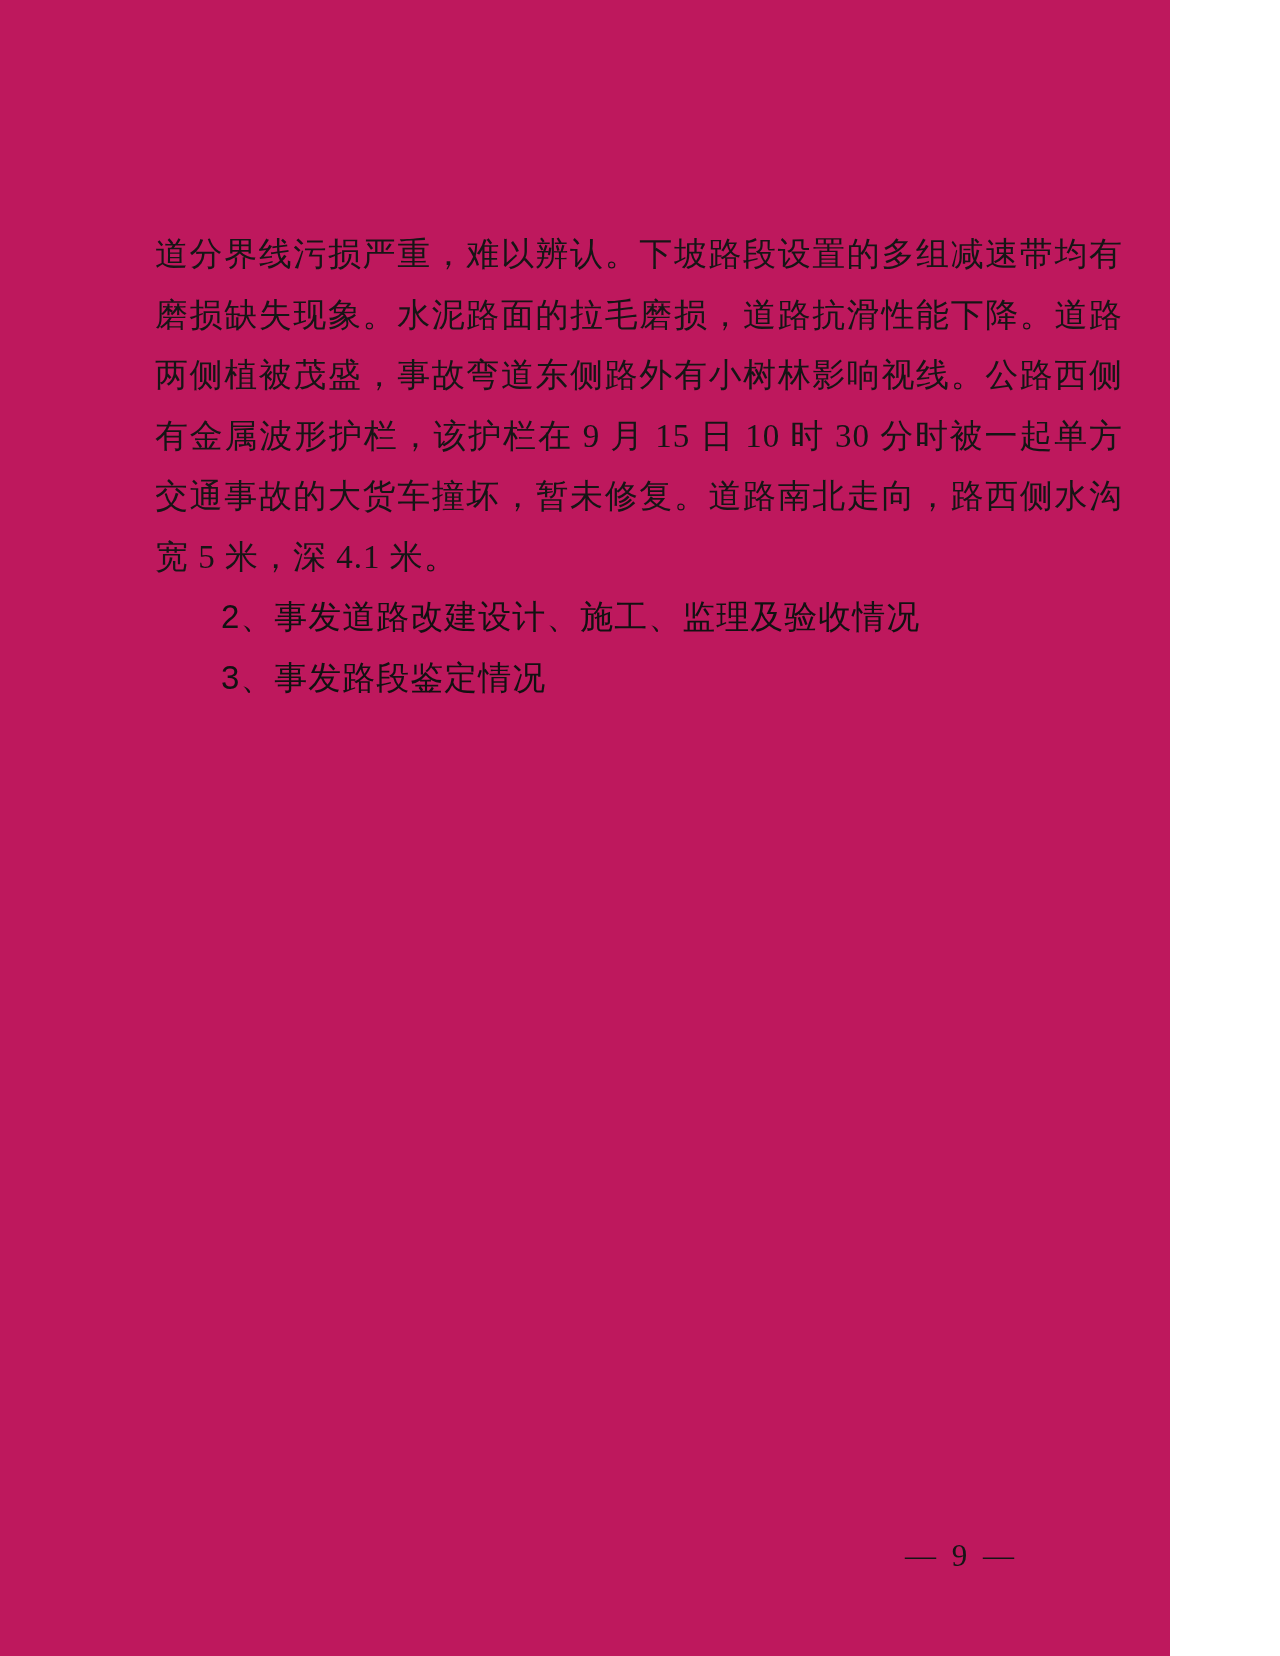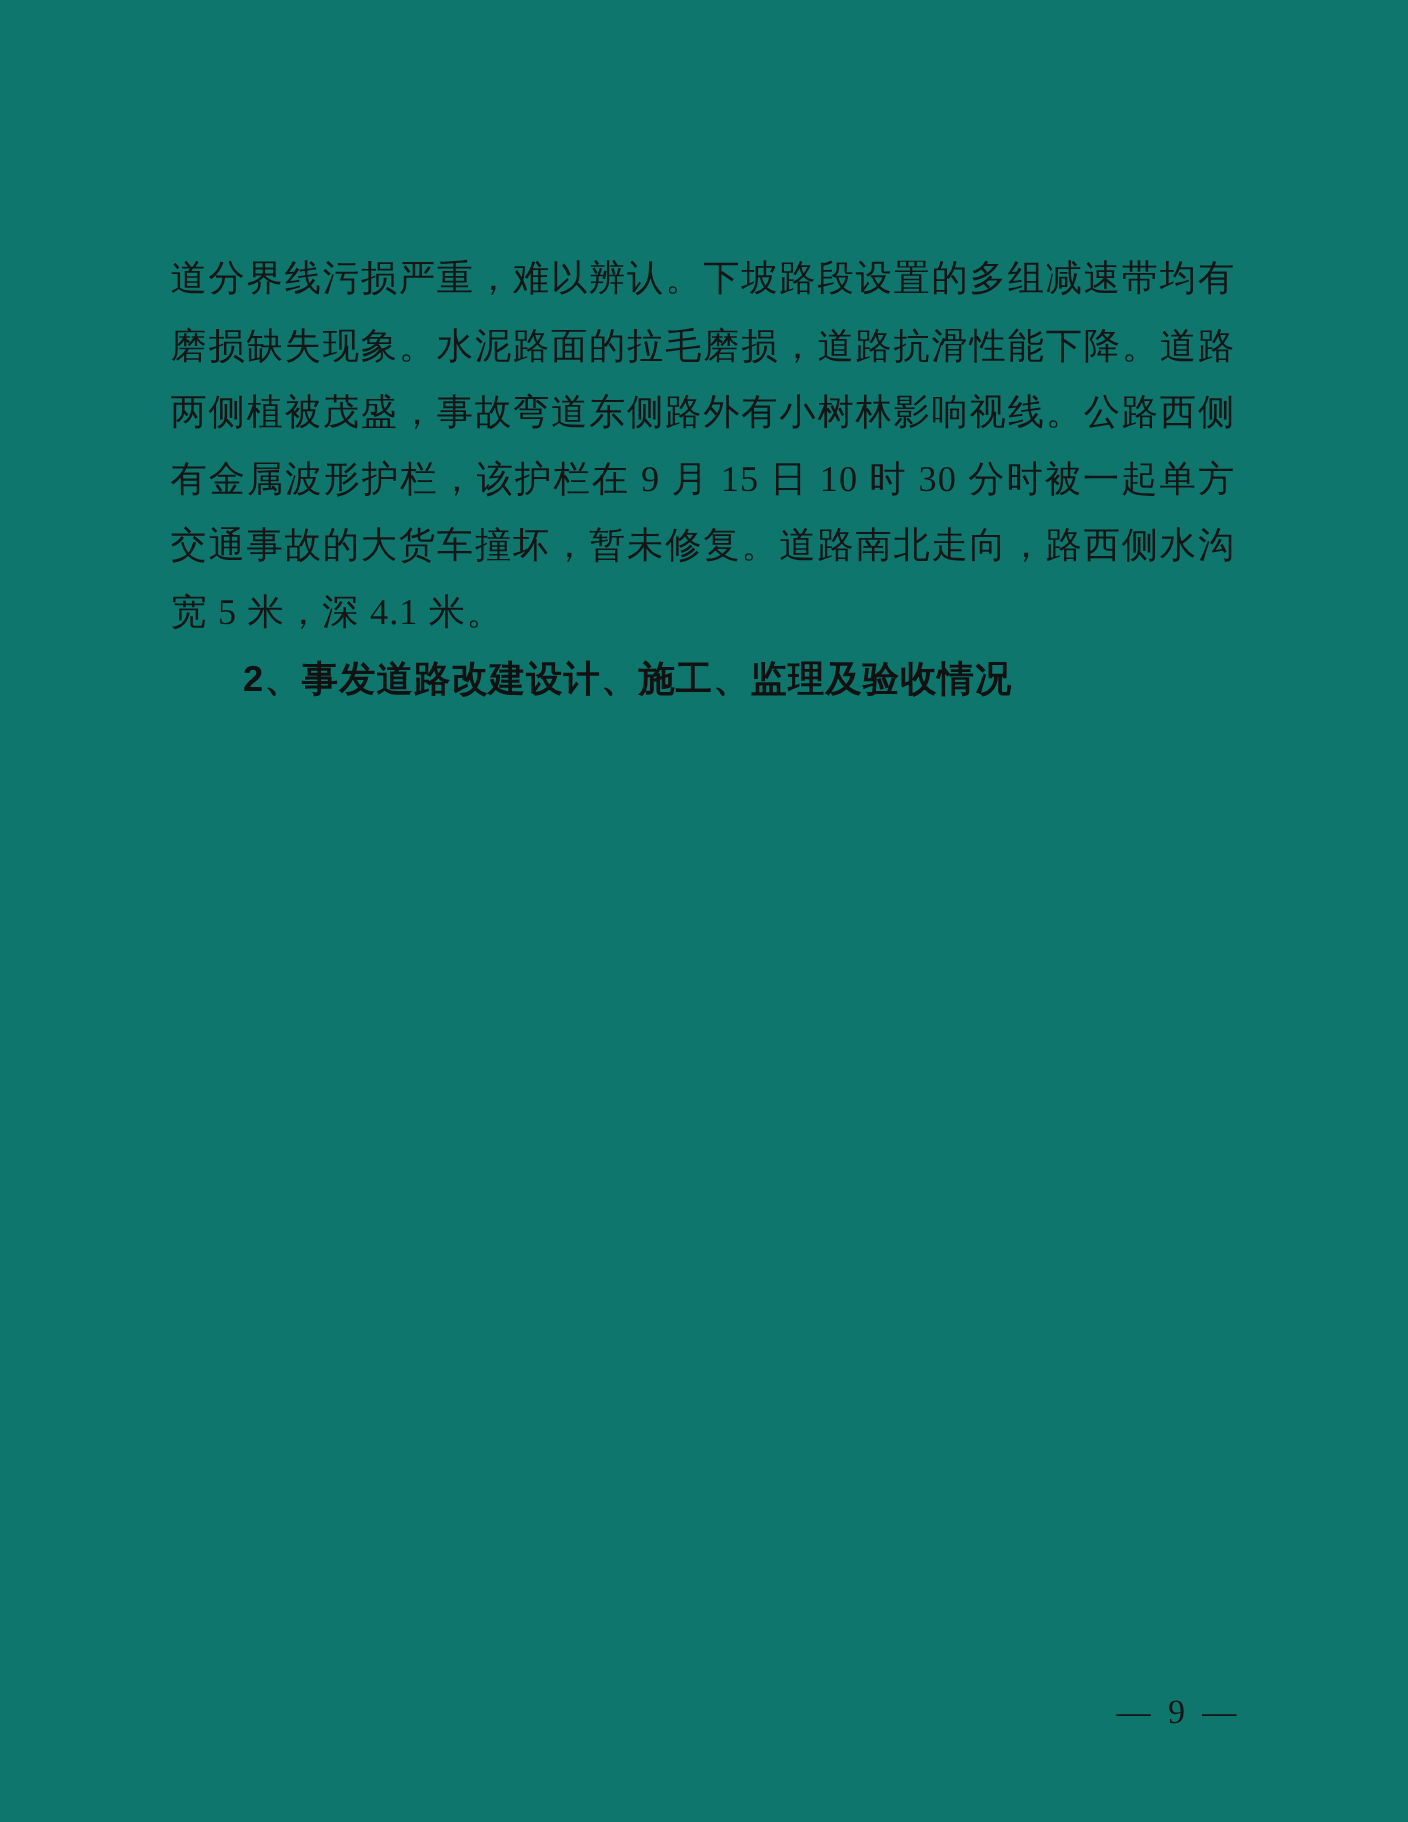--- a/index.html
+++ b/index.html
@@ -2,23 +2,23 @@
 <html><head>
 <meta charset="utf-8">
 <style>
   html, body {
     margin: 0;
     padding: 0;
     background: #ffffff;
   }
   .page {
     position: relative;
-    width: 1280px;
+    width: 1170px;
     height: 1656px;
-    background: #0f766e;
+    background: #be185d;
     overflow: hidden;
   }
   .content {
     position: absolute;
     left: 155px;
     top: 224px;
     width: 968px;
   }
   .body-par {
     margin: 0;
@@ -29,21 +29,21 @@
     text-align: justify;
     text-indent: 2em;
     letter-spacing: 1px;
   }
   .no-indent {
     text-indent: 0;
   }
   .heading {
     margin: 0;
     font-family: "Liberation Sans", "DejaVu Sans", sans-serif;
-    font-weight: 700;
+    font-weight: 400;
     font-size: 33px;
     line-height: 60.5px;
     color: #111111;
     text-indent: 2em;
     letter-spacing: 1px;
   }
   .page-number {
     position: absolute;
     top: 1536px;
     right: 152px;
@@ -54,15 +54,16 @@
     letter-spacing: 4px;
   }
 </style>
 </head>
 <body>
 
 <div class="page">
   <div class="content">
     <p class="body-par no-indent">道分界线污损严重，难以辨认。下坡路段设置的多组减速带均有磨损缺失现象。水泥路面的拉毛磨损，道路抗滑性能下降。道路两侧植被茂盛，事故弯道东侧路外有小树林影响视线。公路西侧有金属波形护栏，该护栏在 9 月 15 日 10 时 30 分时被一起单方交通事故的大货车撞坏，暂未修复。道路南北走向，路西侧水沟宽 5 米，深 4.1 米。</p>
     <p class="heading">2、事发道路改建设计、施工、监理及验收情况</p>
+    <p class="heading">3、事发路段鉴定情况</p>
   </div>
   <div class="page-number">— 9 —</div>
 </div>
 
 </body></html>

